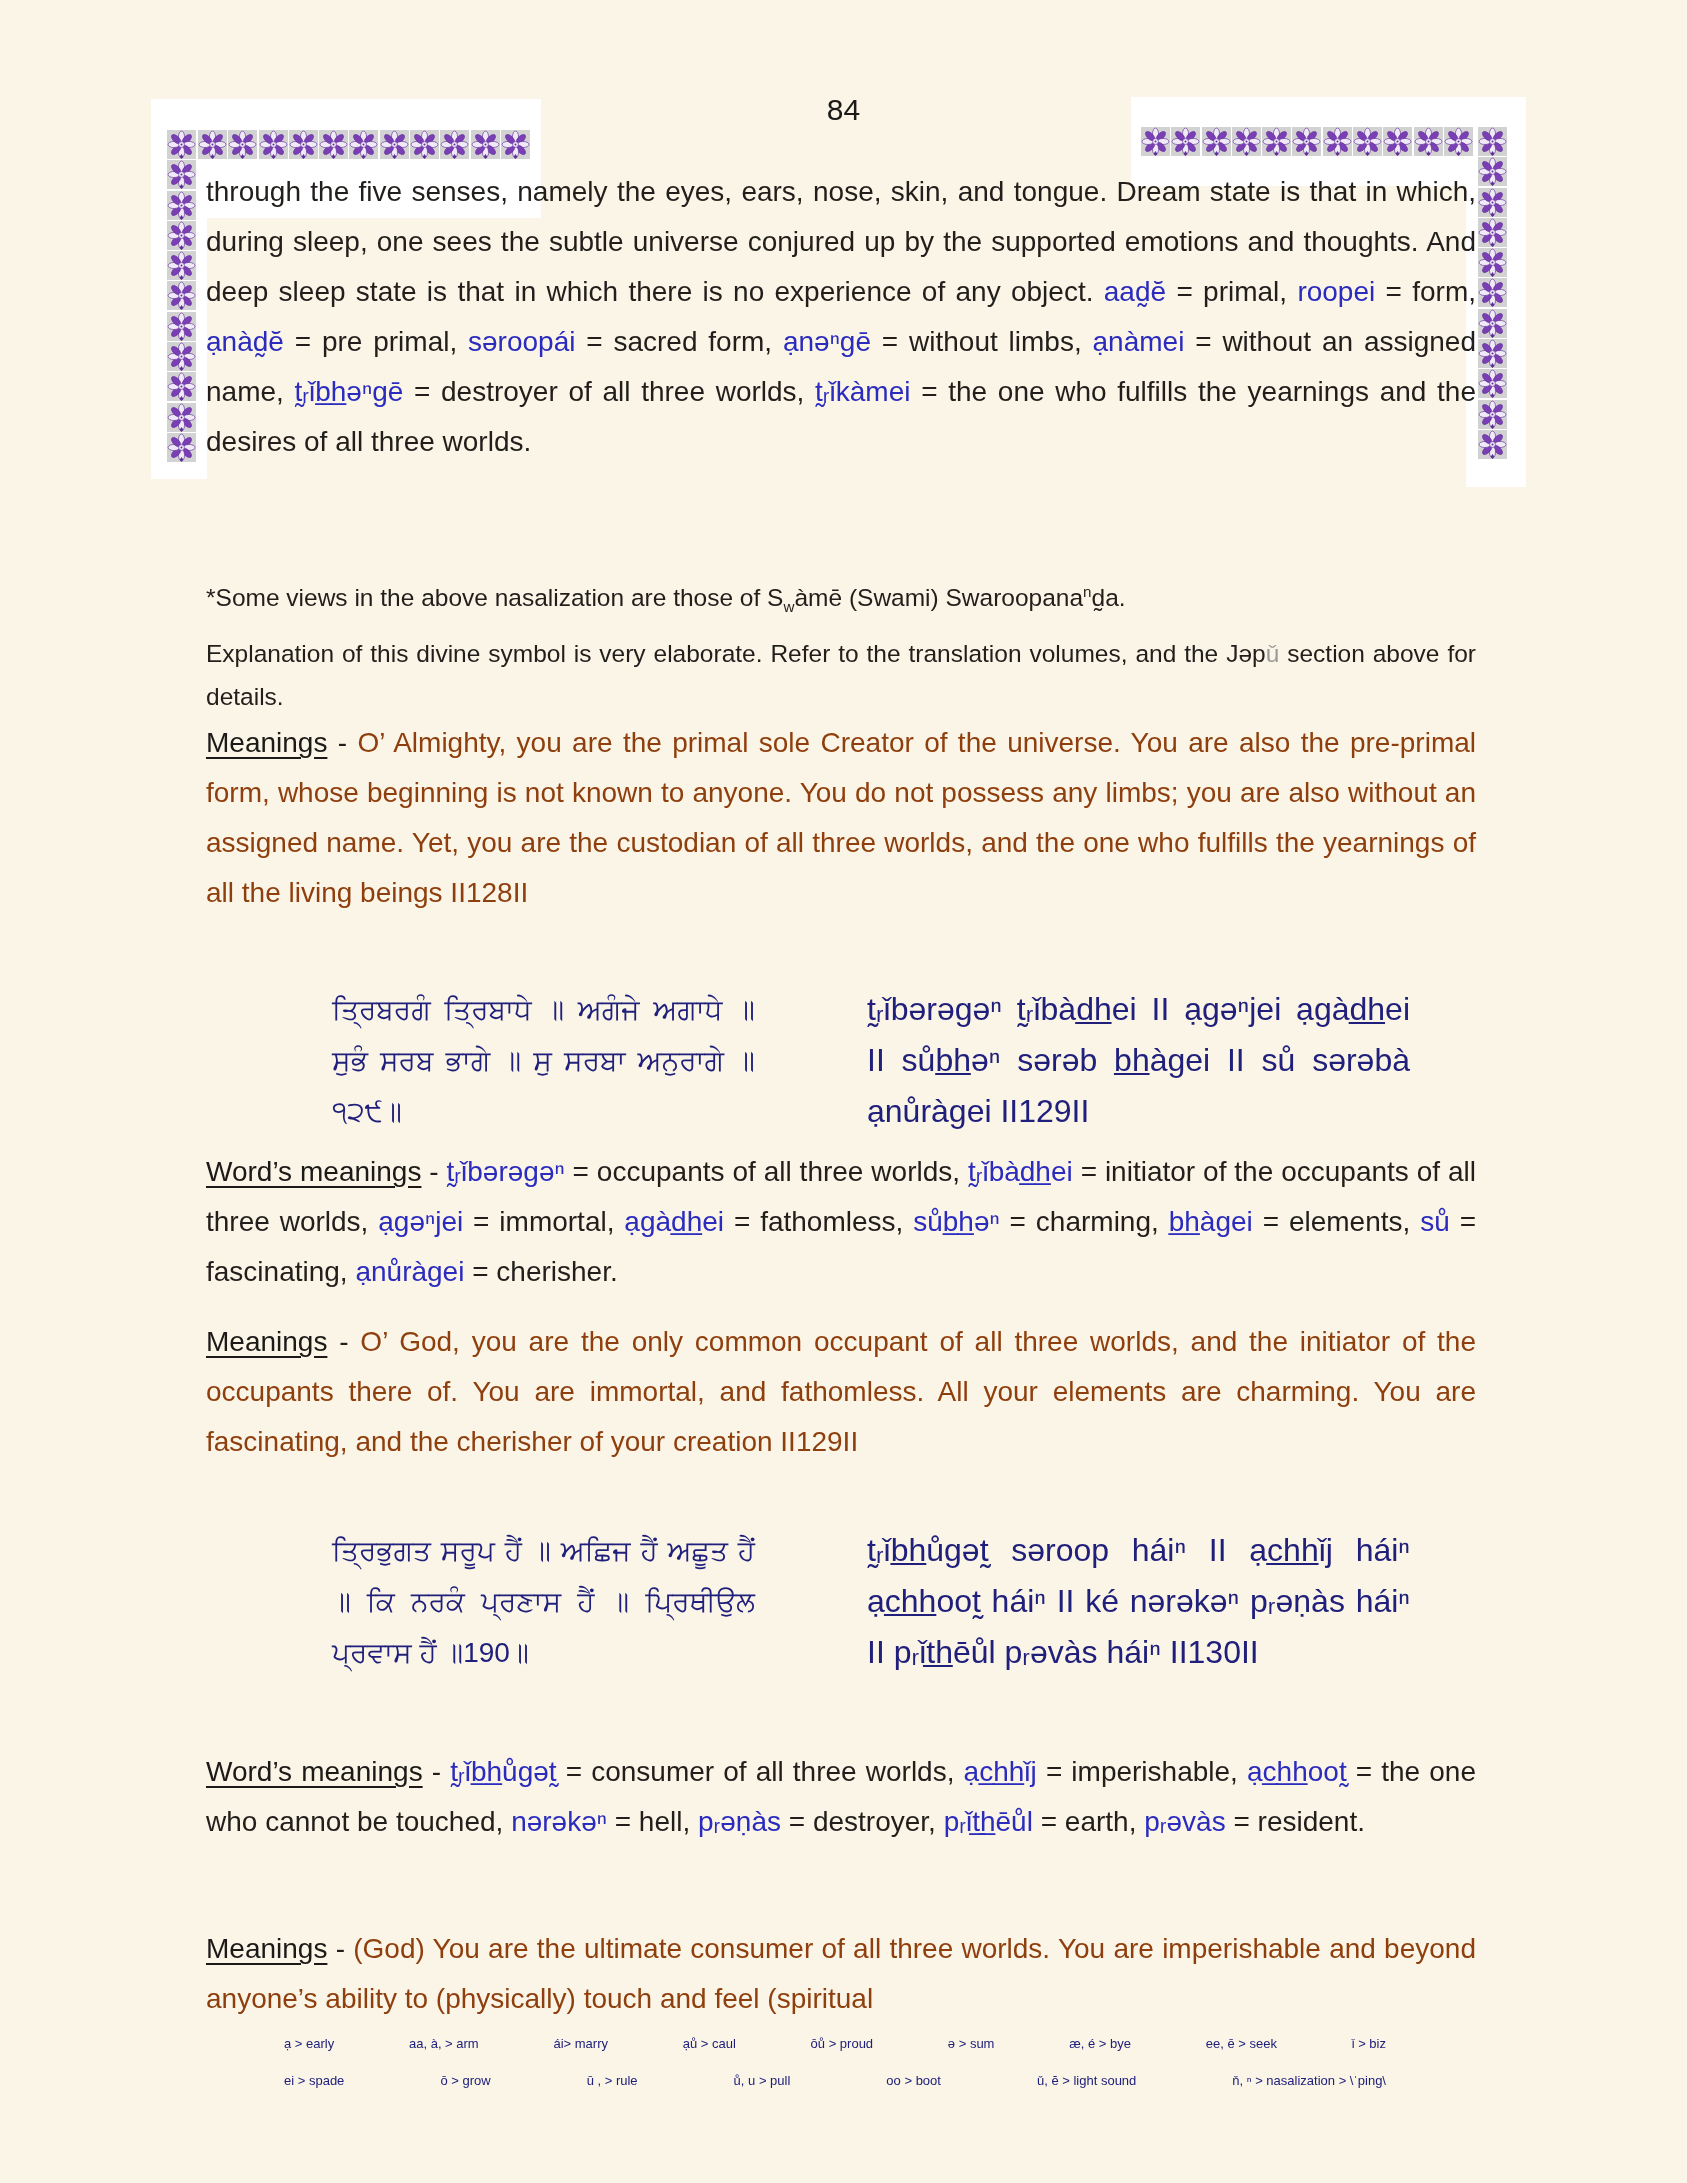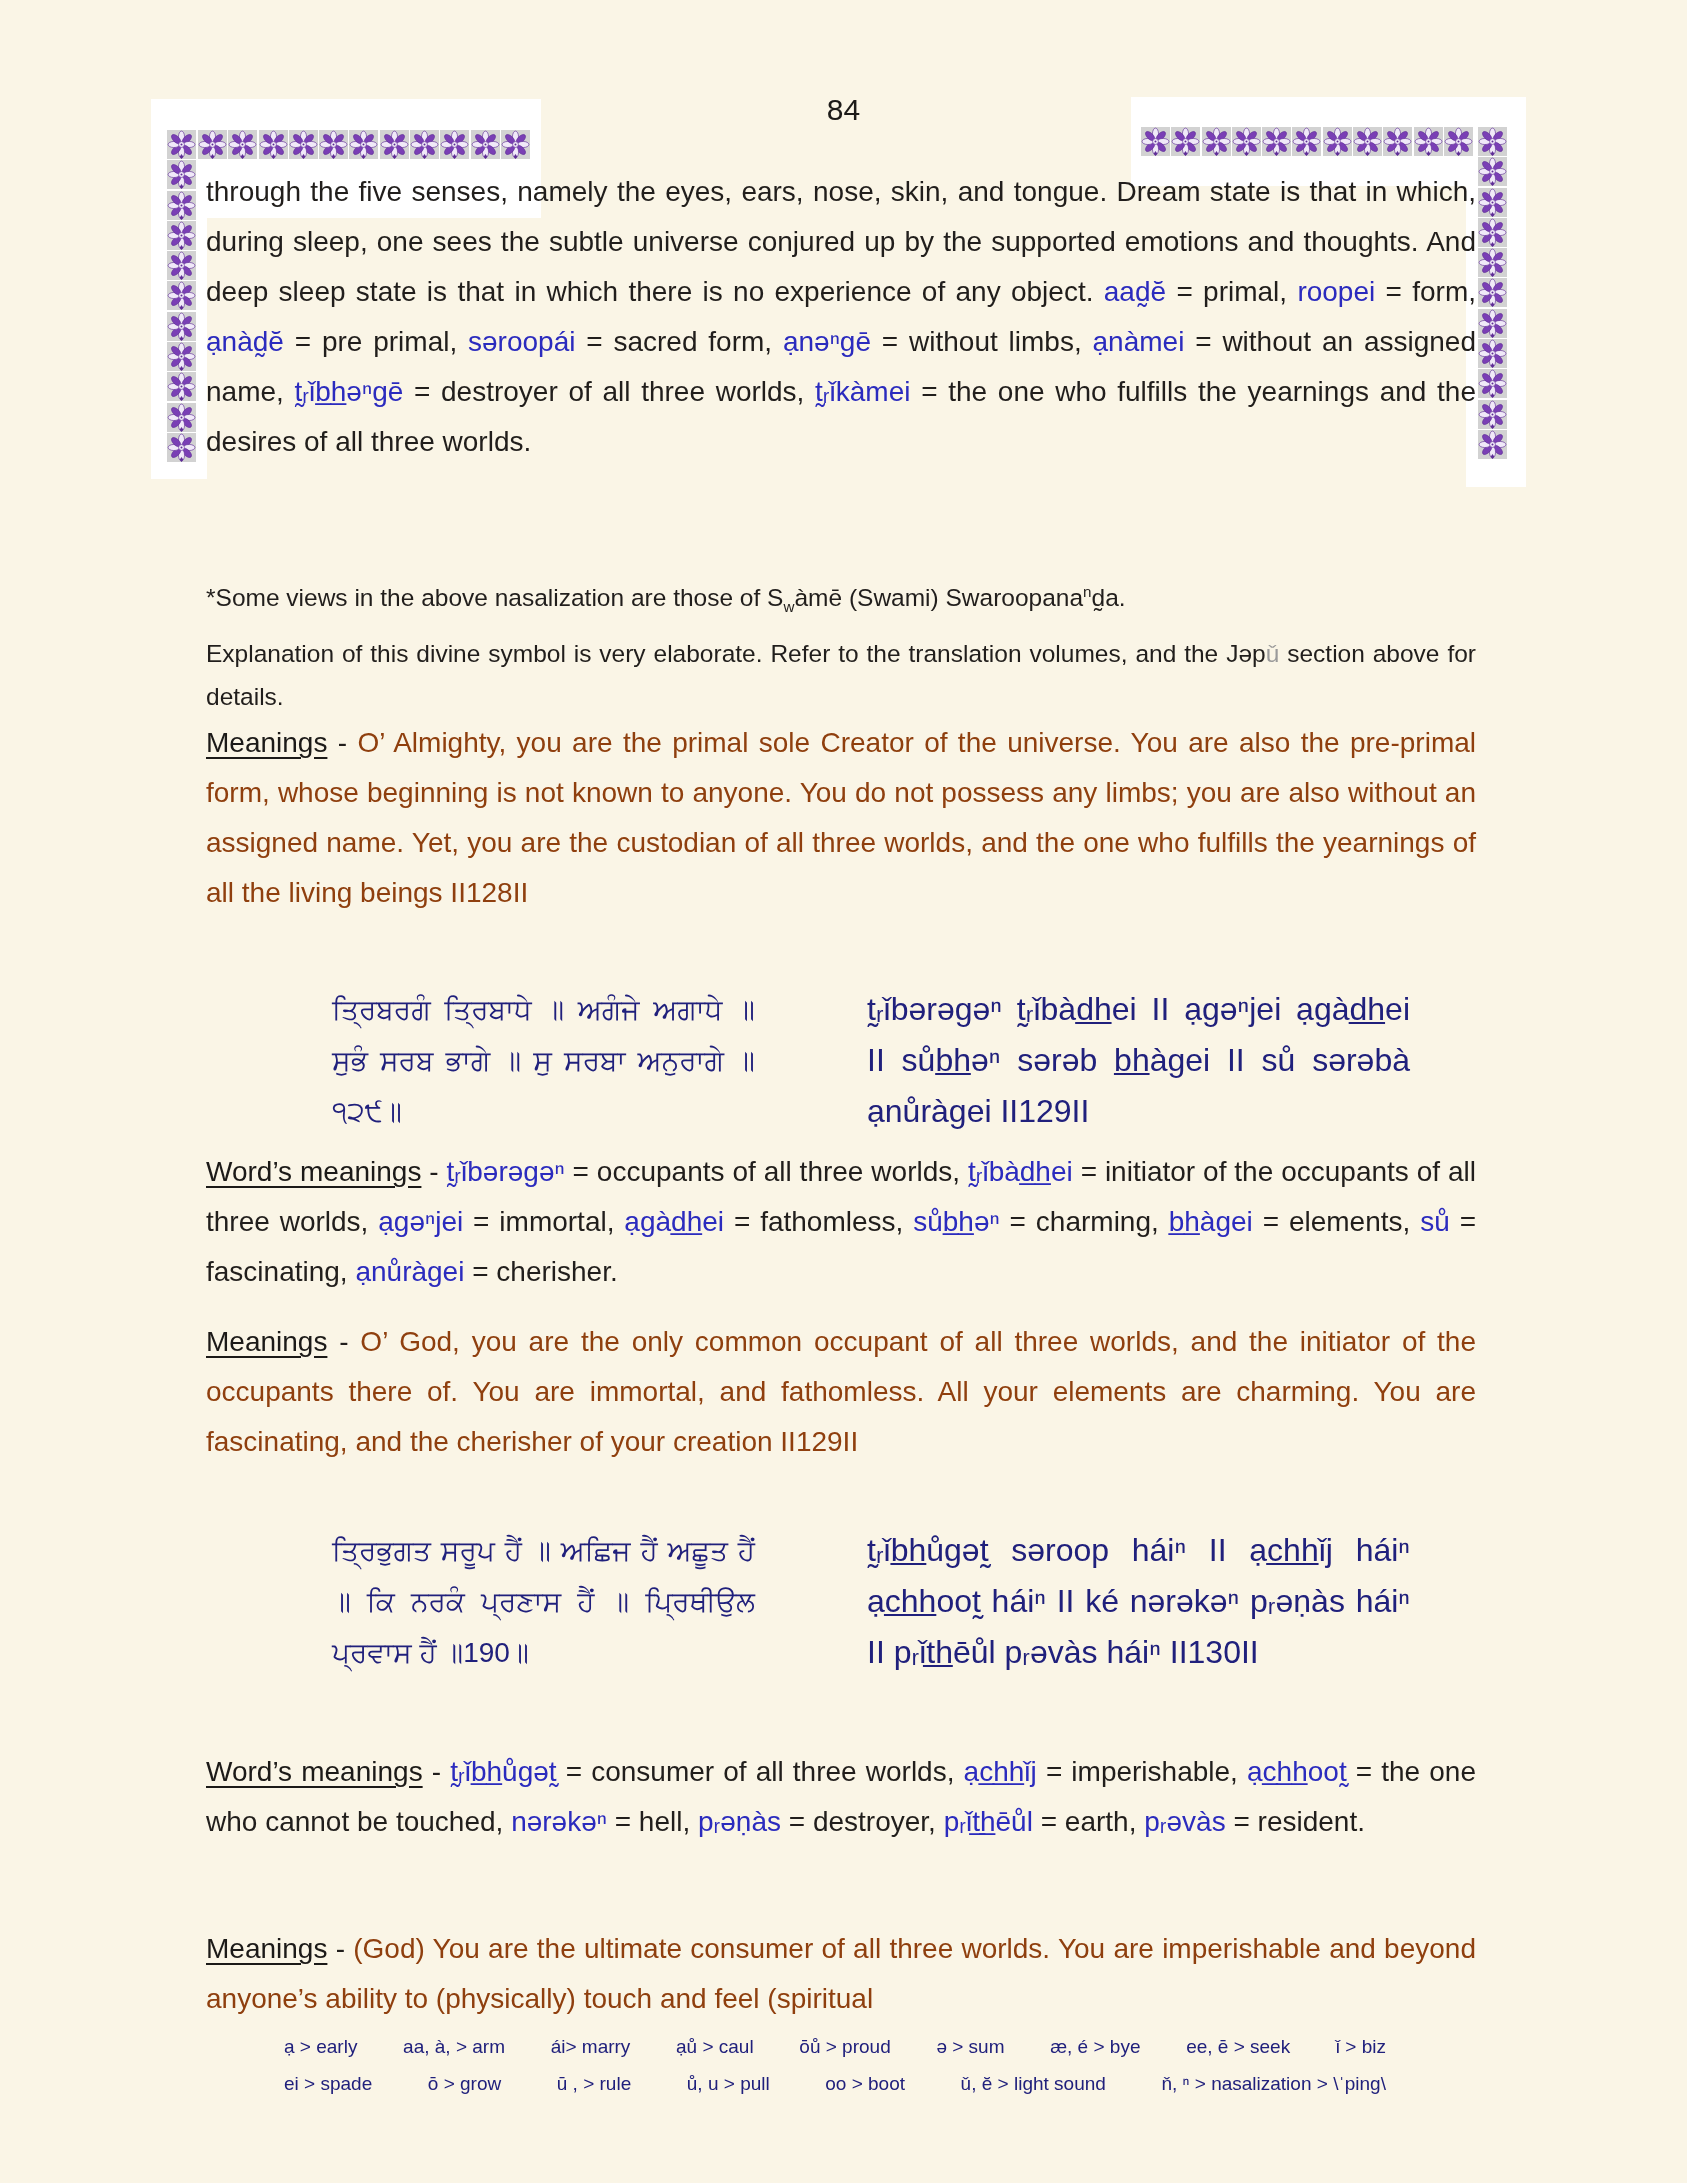--- a/index.html
+++ b/index.html
@@ -40,21 +40,21 @@
     font-size:28px; line-height:51px; color:#20207C;
     text-align:justify; font-family:"Liberation Sans","DejaVu Sans",sans-serif;margin-left:40px;
   }
   .translit {
     position:absolute; left:629px; top:0; width:543px;
     font-size:32px; line-height:51px; color:#20207C; text-align:justify;margin-left:32px;
   }
   .legend-row {
     position:absolute; left:284px; width:1102px;
     display:flex; justify-content:space-between;
-    font-size:19px; color:#20207C; white-space:nowrap;
+    font-size:13px; color:#20207C; white-space:nowrap;
   }
   .legend-item { display:inline-block; }
 </style>
 </head>
 <body>
 
 <div class="page">
 
   <div class="wbk" style="left:151px; top:99px; width:390px; height:119px;"></div>
   <div class="wbk" style="left:151px; top:99px; width:56px; height:380px;"></div>

